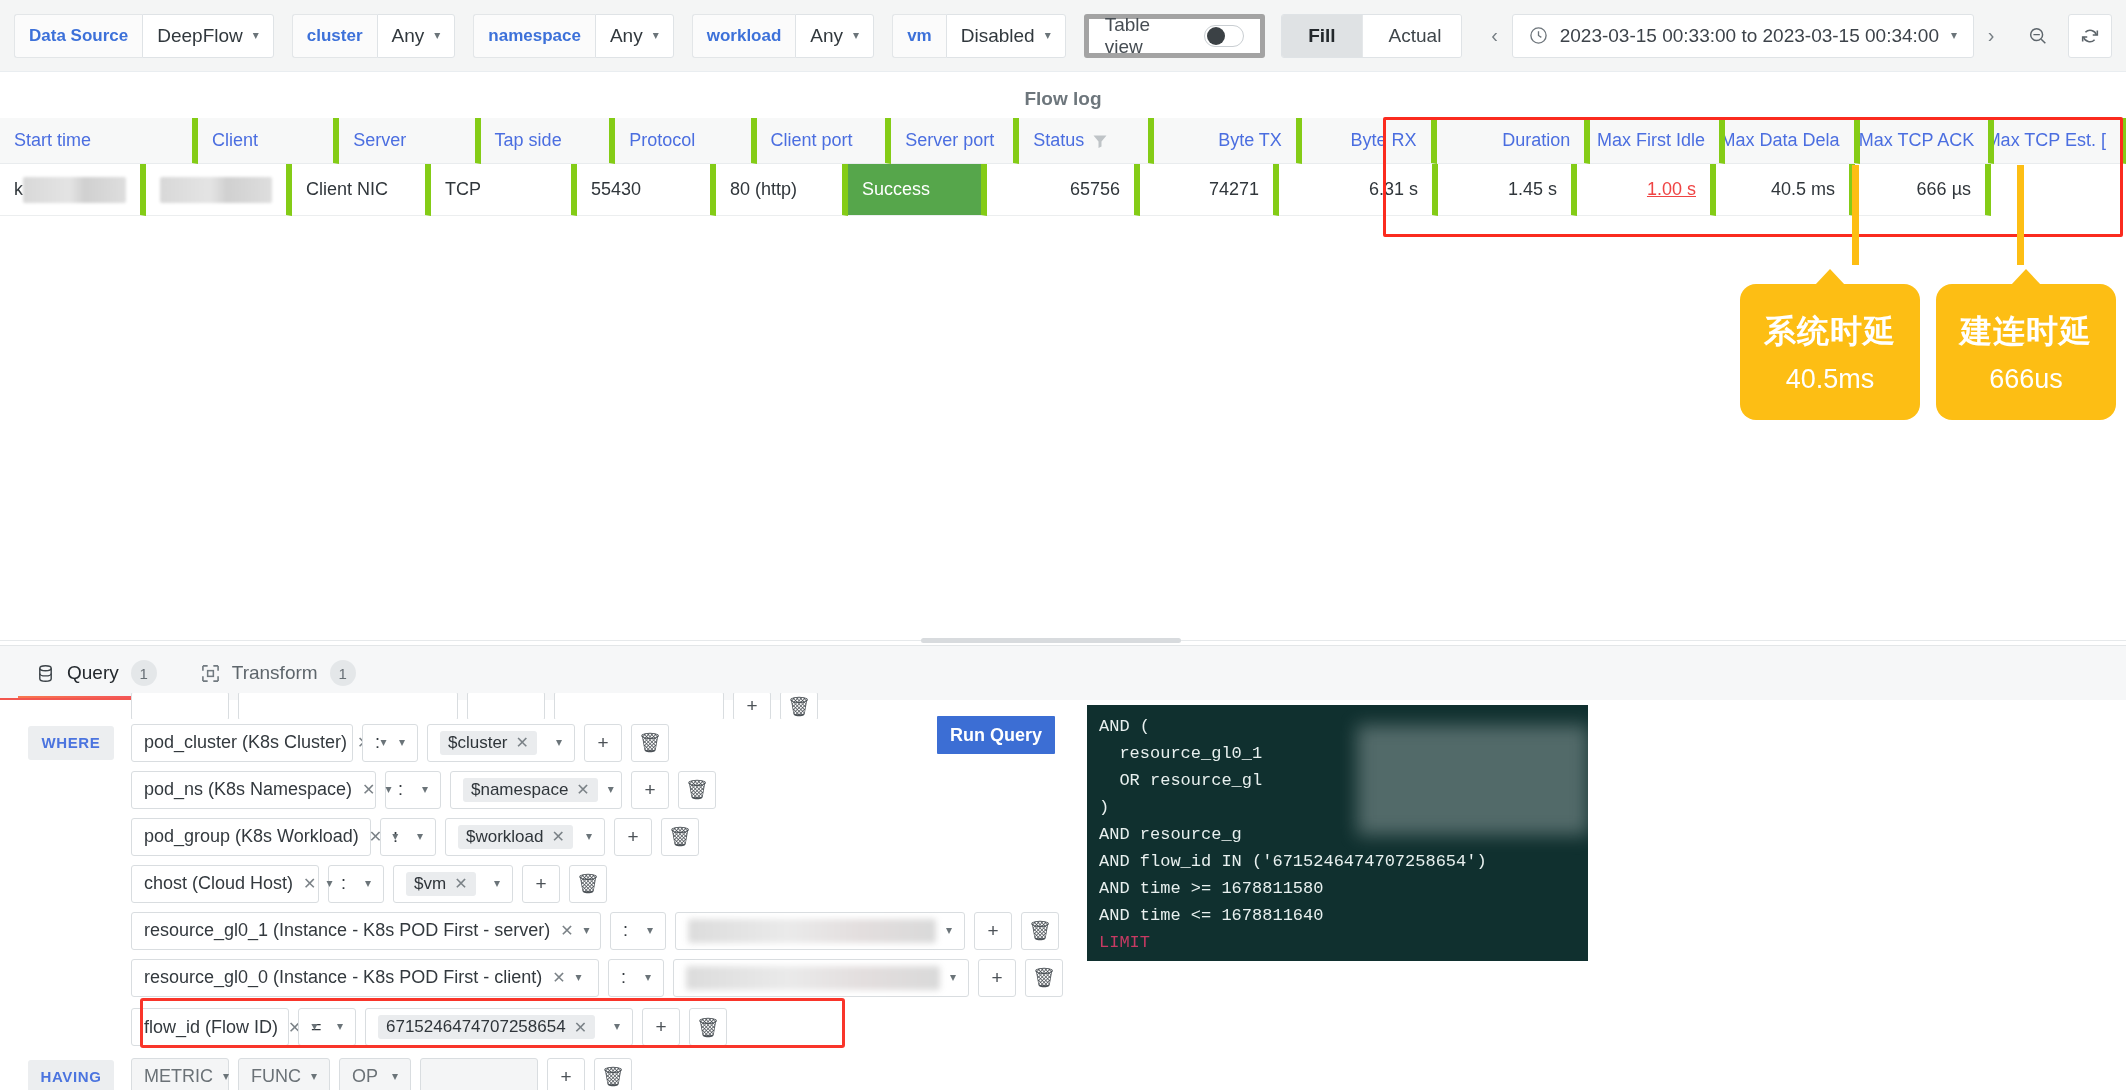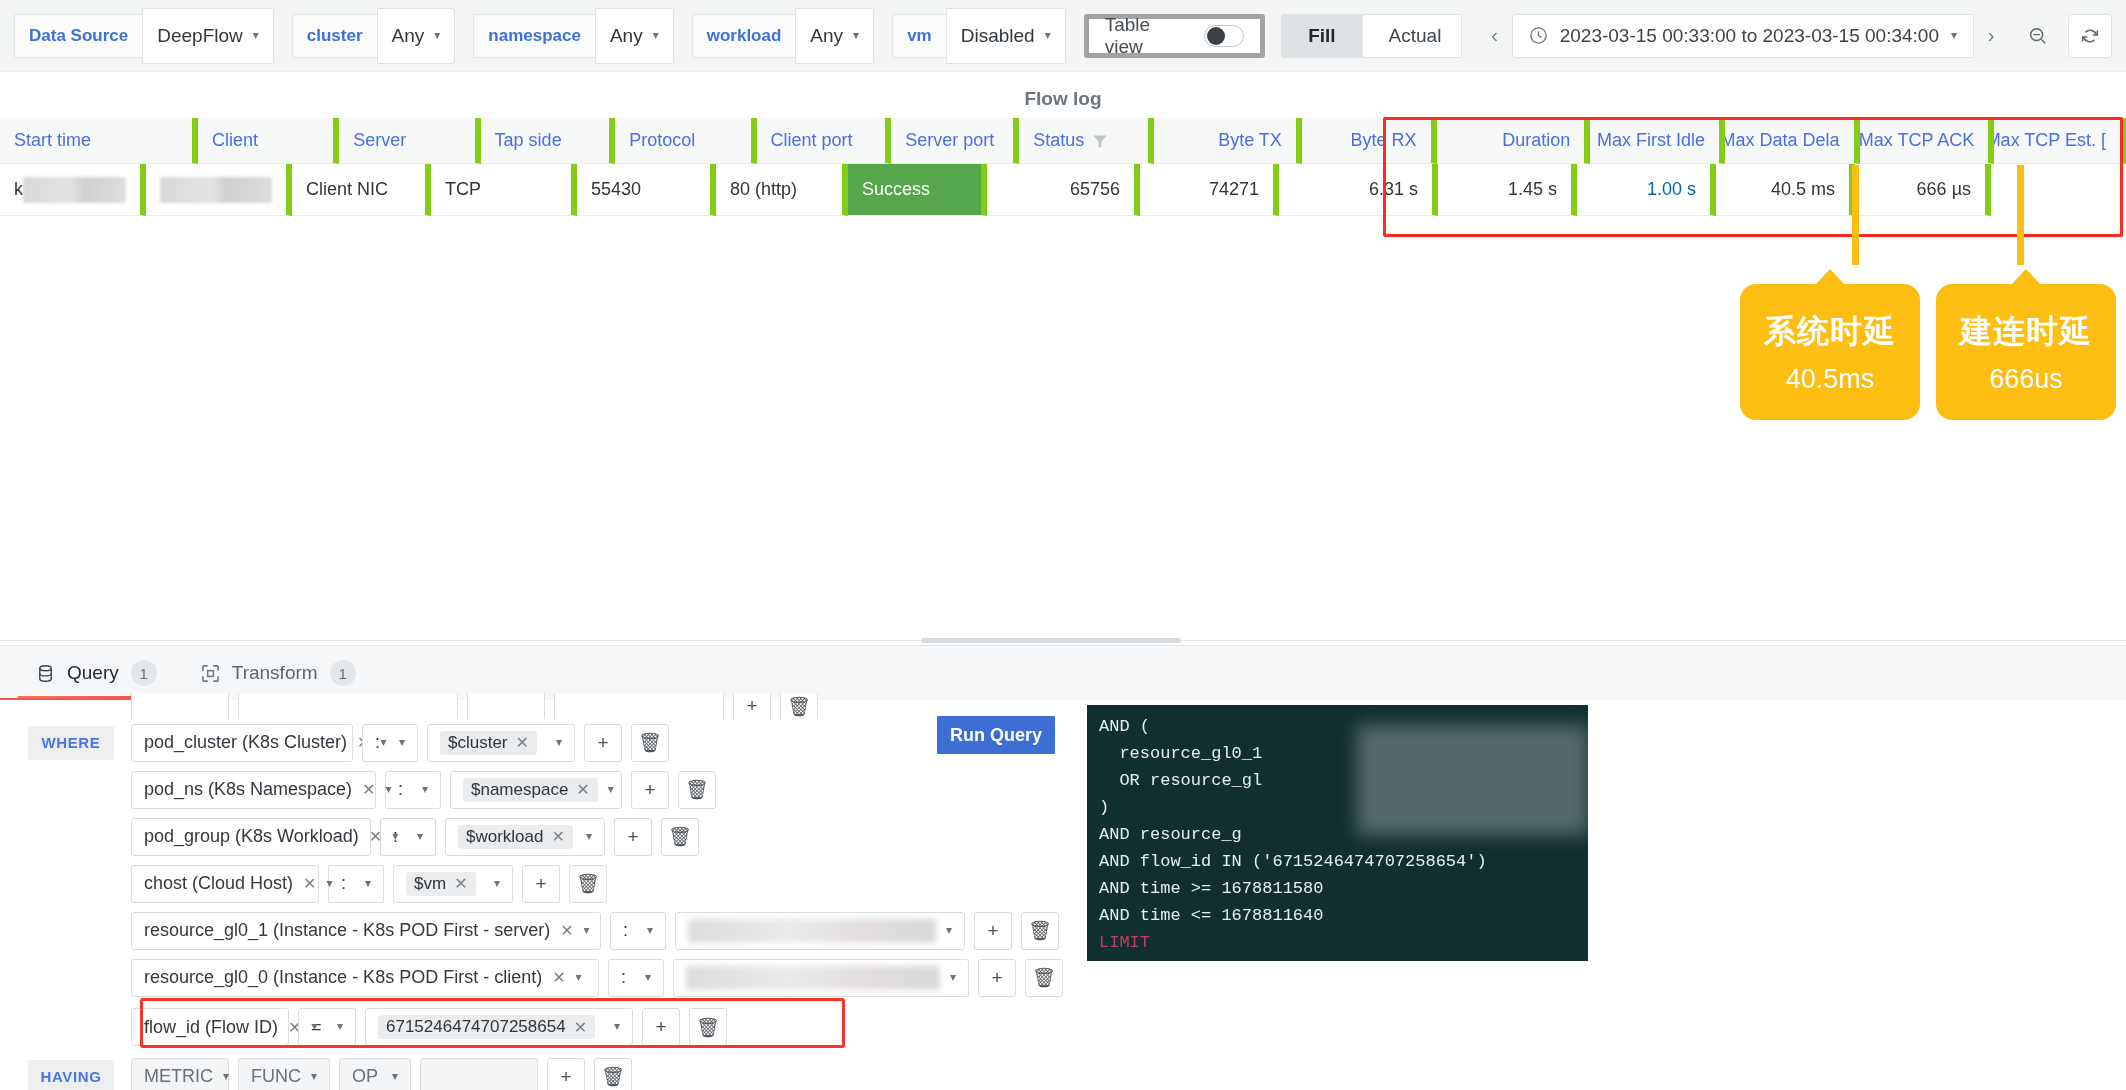--- a/index.html
+++ b/index.html
@@ -21,21 +21,21 @@
     border-bottom: 1px solid #e9edf0;
   }
   .var-group { display: flex; align-items: center; margin-right: 18px; }
   .var-label {
     height: 44px; display: flex; align-items: center; padding: 0 14px;
     background: #fbfbfb; border: 1px solid #e3e6e8; border-right: none;
     border-radius: 3px 0 0 3px;
     color: #3d71d9; font-size: 17px; font-weight: 700; white-space: nowrap;
   }
   .var-select {
-    height: 56px; display: flex; align-items: center; gap: 10px;
+    height: 44px; display: flex; align-items: center; gap: 10px;
     padding: 0 14px; background: #ffffff; border: 1px solid #dfe3e6;
     border-radius: 0 3px 3px 0; color: #31383d; font-size: 19px; white-space: nowrap;
   }
   .caret { display: inline-block; font-size: 12px; color: #6b7479; transform: translateY(-1px); }
 
   .spacer { flex: 1 1 auto; }
 
   .tableview-box {
     height: 44px; display: flex; align-items: center; gap: 14px;
     padding: 0 16px; background: #ffffff; border: 5px solid #a3a3a3;
@@ -88,21 +88,21 @@
   .th, .td {
     font-size: 18px; padding: 0 14px; display: flex; align-items: center;
     border-right: 6px solid #84cc16; overflow: hidden; white-space: nowrap;
   }
   .th {
     height: 46px; background: #f7f8f8; color: #4b6ee0; font-weight: 400;
     border-bottom: 1px solid #e9ecee; gap: 8px;
   }
   .td { height: 52px; background: #fff; color: #30363b; border-bottom: 1px solid #eceeef; }
   .num { justify-content: flex-end; }
-  .td.red { color: #0369a1; }
+  .td.red { color: #ef4444; text-decoration: underline; }
   .status-cell { padding: 0; }
   .status-pill {
     width: 100%; height: 100%; background: #56a64b; color: #fff;
     display: flex; align-items: center; padding: 0 14px; font-size: 18px;
   }
   .redacted {
     display: inline-block; height: 26px; border-radius: 2px;
     background: linear-gradient(90deg,#d8d8d8,#e4e4e4 45%,#d0d0d0 60%,#dedede);
     filter: blur(1.5px); vertical-align: middle;
   }

